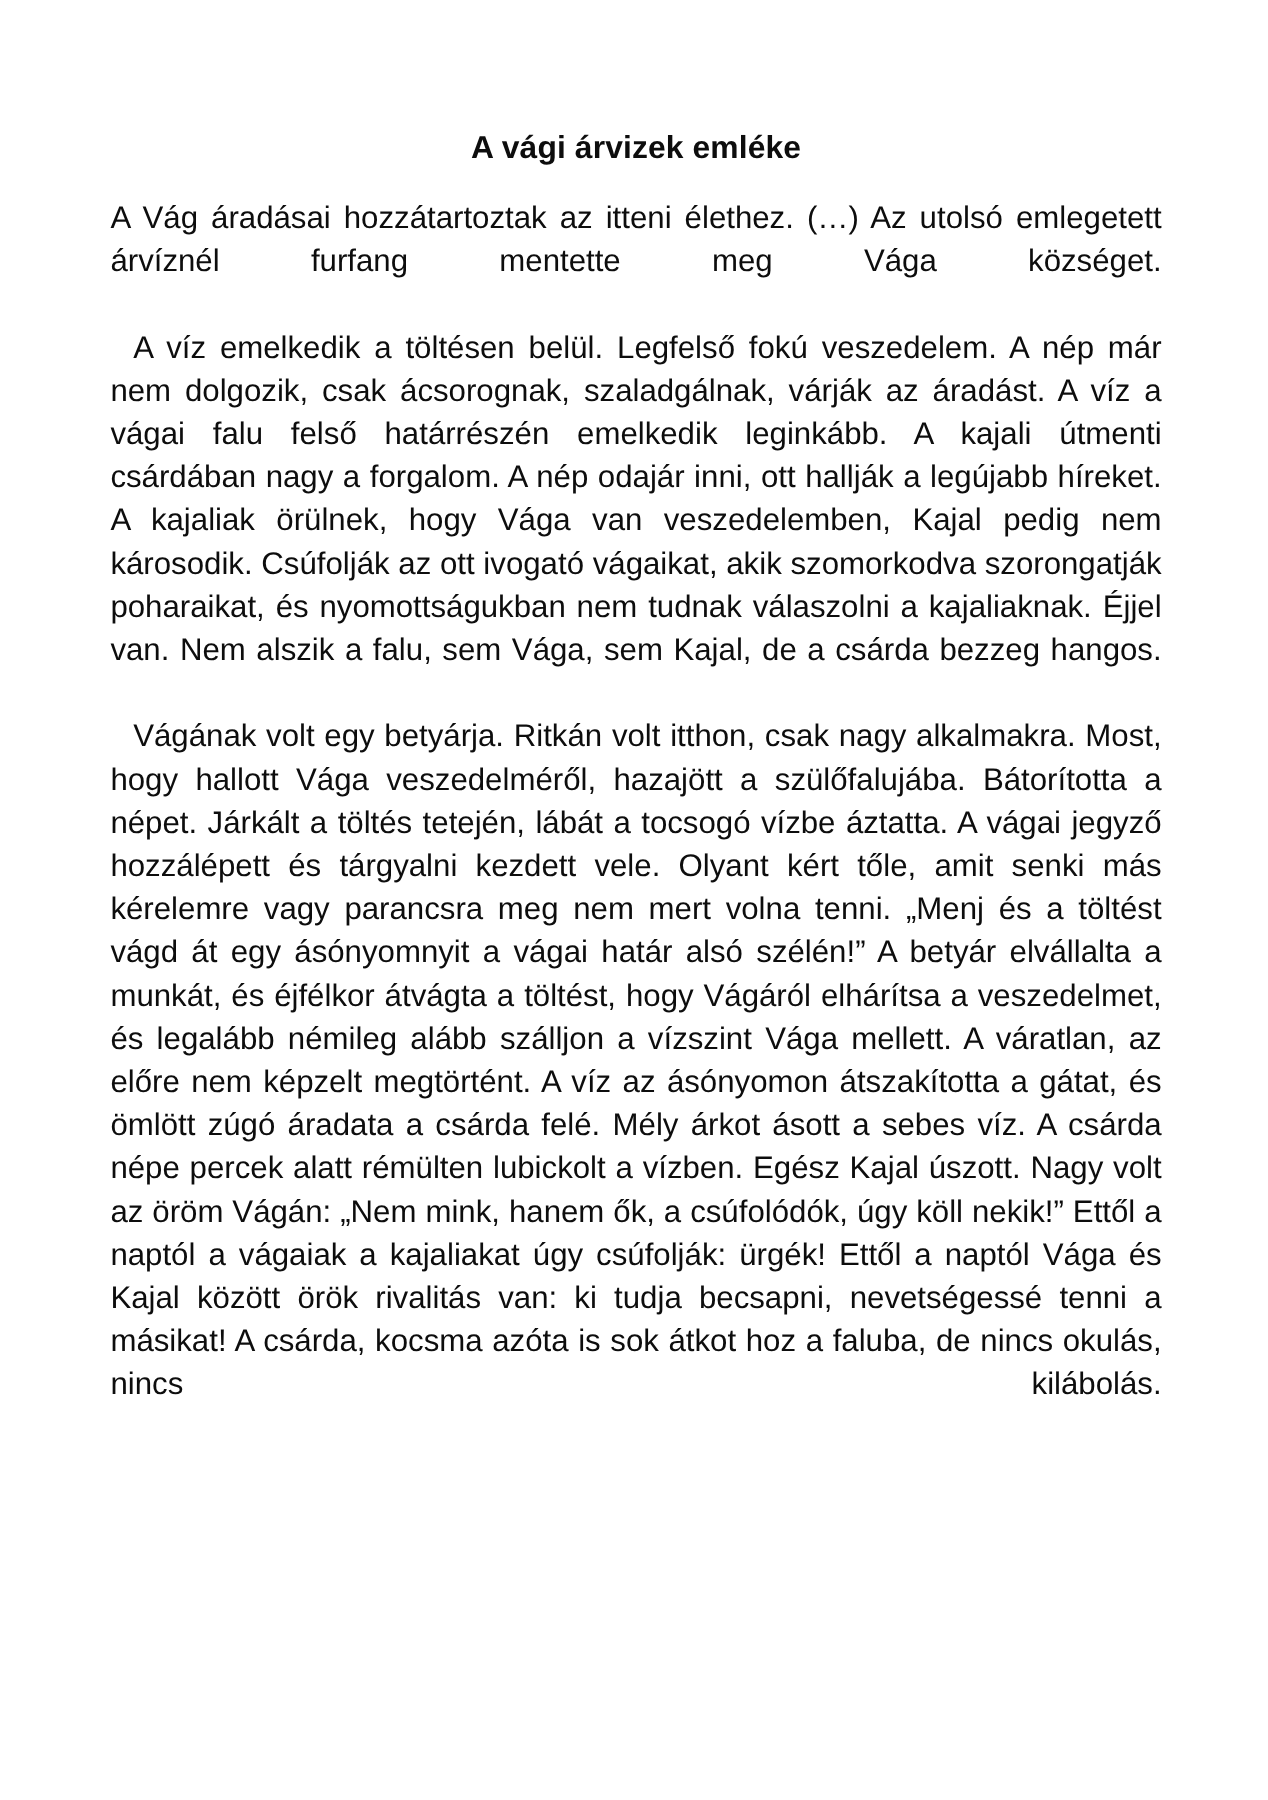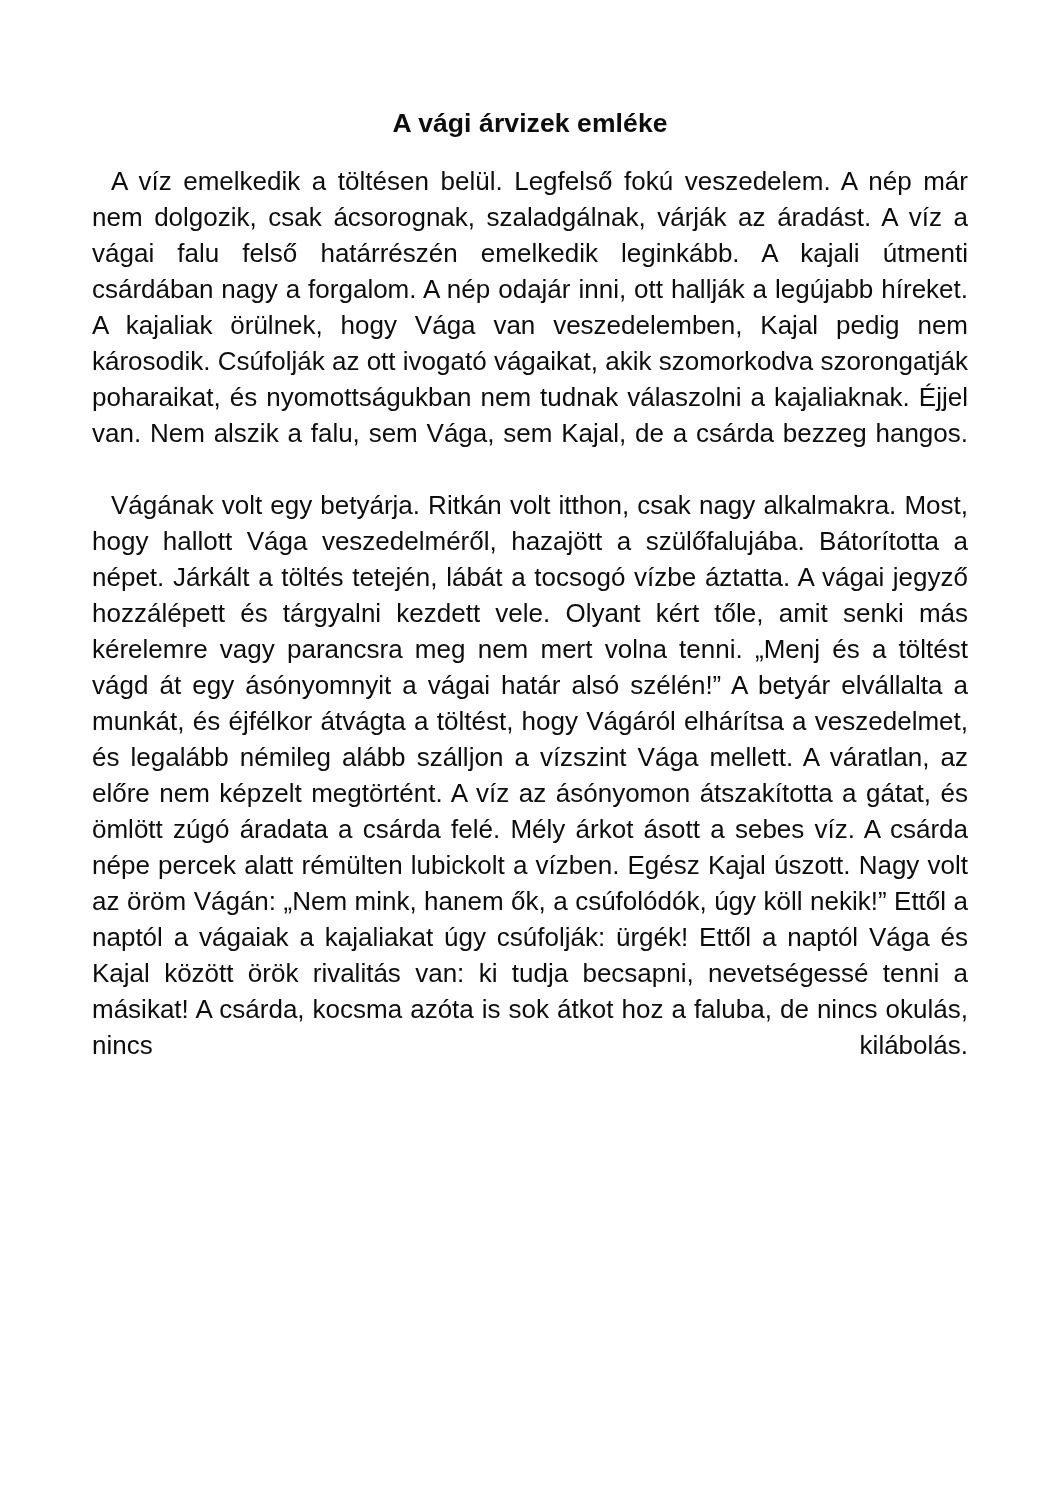--- a/index.html
+++ b/index.html
@@ -71,20 +71,21 @@
 </style>
 </head>
 <body>
 
 <div class="page">
 
   <h1 class="doc-title">A vági árvizek emléke</h1>
 
   <div class="body-text">
 
+    <p class="para">A Vág áradásai hozzátartoztak az itteni élethez. (…) Az utolsó emlegetett árvíznél furfang mentette meg Vága községet.</p>
 
     <p class="para indented">A víz emelkedik a töltésen belül. Legfelső fokú veszedelem. A nép már nem dolgozik, csak ácsorognak, szaladgálnak, várják az áradást. A víz a vágai falu felső határrészén emelkedik leginkább. A kajali útmenti csárdában nagy a forgalom. A nép odajár inni, ott hallják a legújabb híreket. A kajaliak örülnek, hogy Vága van veszedelemben, Kajal pedig nem károsodik. Csúfolják az ott ivogató vágaikat, akik szomorkodva szorongatják poharaikat, és nyomottságukban nem tudnak válaszolni a kajaliaknak. Éjjel van. Nem alszik a falu, sem Vága, sem Kajal, de a csárda bezzeg hangos.</p>
 
     <p class="para indented">Vágának volt egy betyárja. Ritkán volt itthon, csak nagy alkalmakra. Most, hogy hallott Vága veszedelméről, hazajött a szülőfalujába. Bátorította a népet. Járkált a töltés tetején, lábát a tocsogó vízbe áztatta. A vágai jegyző hozzálépett és tárgyalni kezdett vele. Olyant kért tőle, amit senki más kérelemre vagy parancsra meg nem mert volna tenni. „Menj és a töltést vágd át egy ásónyomnyit a vágai határ alsó szélén!” A betyár elvállalta a munkát, és éjfélkor átvágta a töltést, hogy Vágáról elhárítsa a veszedelmet, és legalább némileg alább szálljon a vízszint Vága mellett. A váratlan, az előre nem képzelt megtörtént. A víz az ásónyomon átszakította a gátat, és ömlött zúgó áradata a csárda felé. Mély árkot ásott a sebes víz. A csárda népe percek alatt rémülten lubickolt a vízben. Egész Kajal úszott. Nagy volt az öröm Vágán: „Nem mink, hanem ők, a csúfolódók, úgy köll nekik!” Ettől a naptól a vágaiak a kajaliakat úgy csúfolják: ürgék! Ettől a naptól Vága és Kajal között örök rivalitás van: ki tudja becsapni, nevetségessé tenni a másikat! A csárda, kocsma azóta is sok átkot hoz a faluba, de nincs okulás, nincs kilábolás.</p>
 
   </div>
 
 </div>
 
 </body></html>

